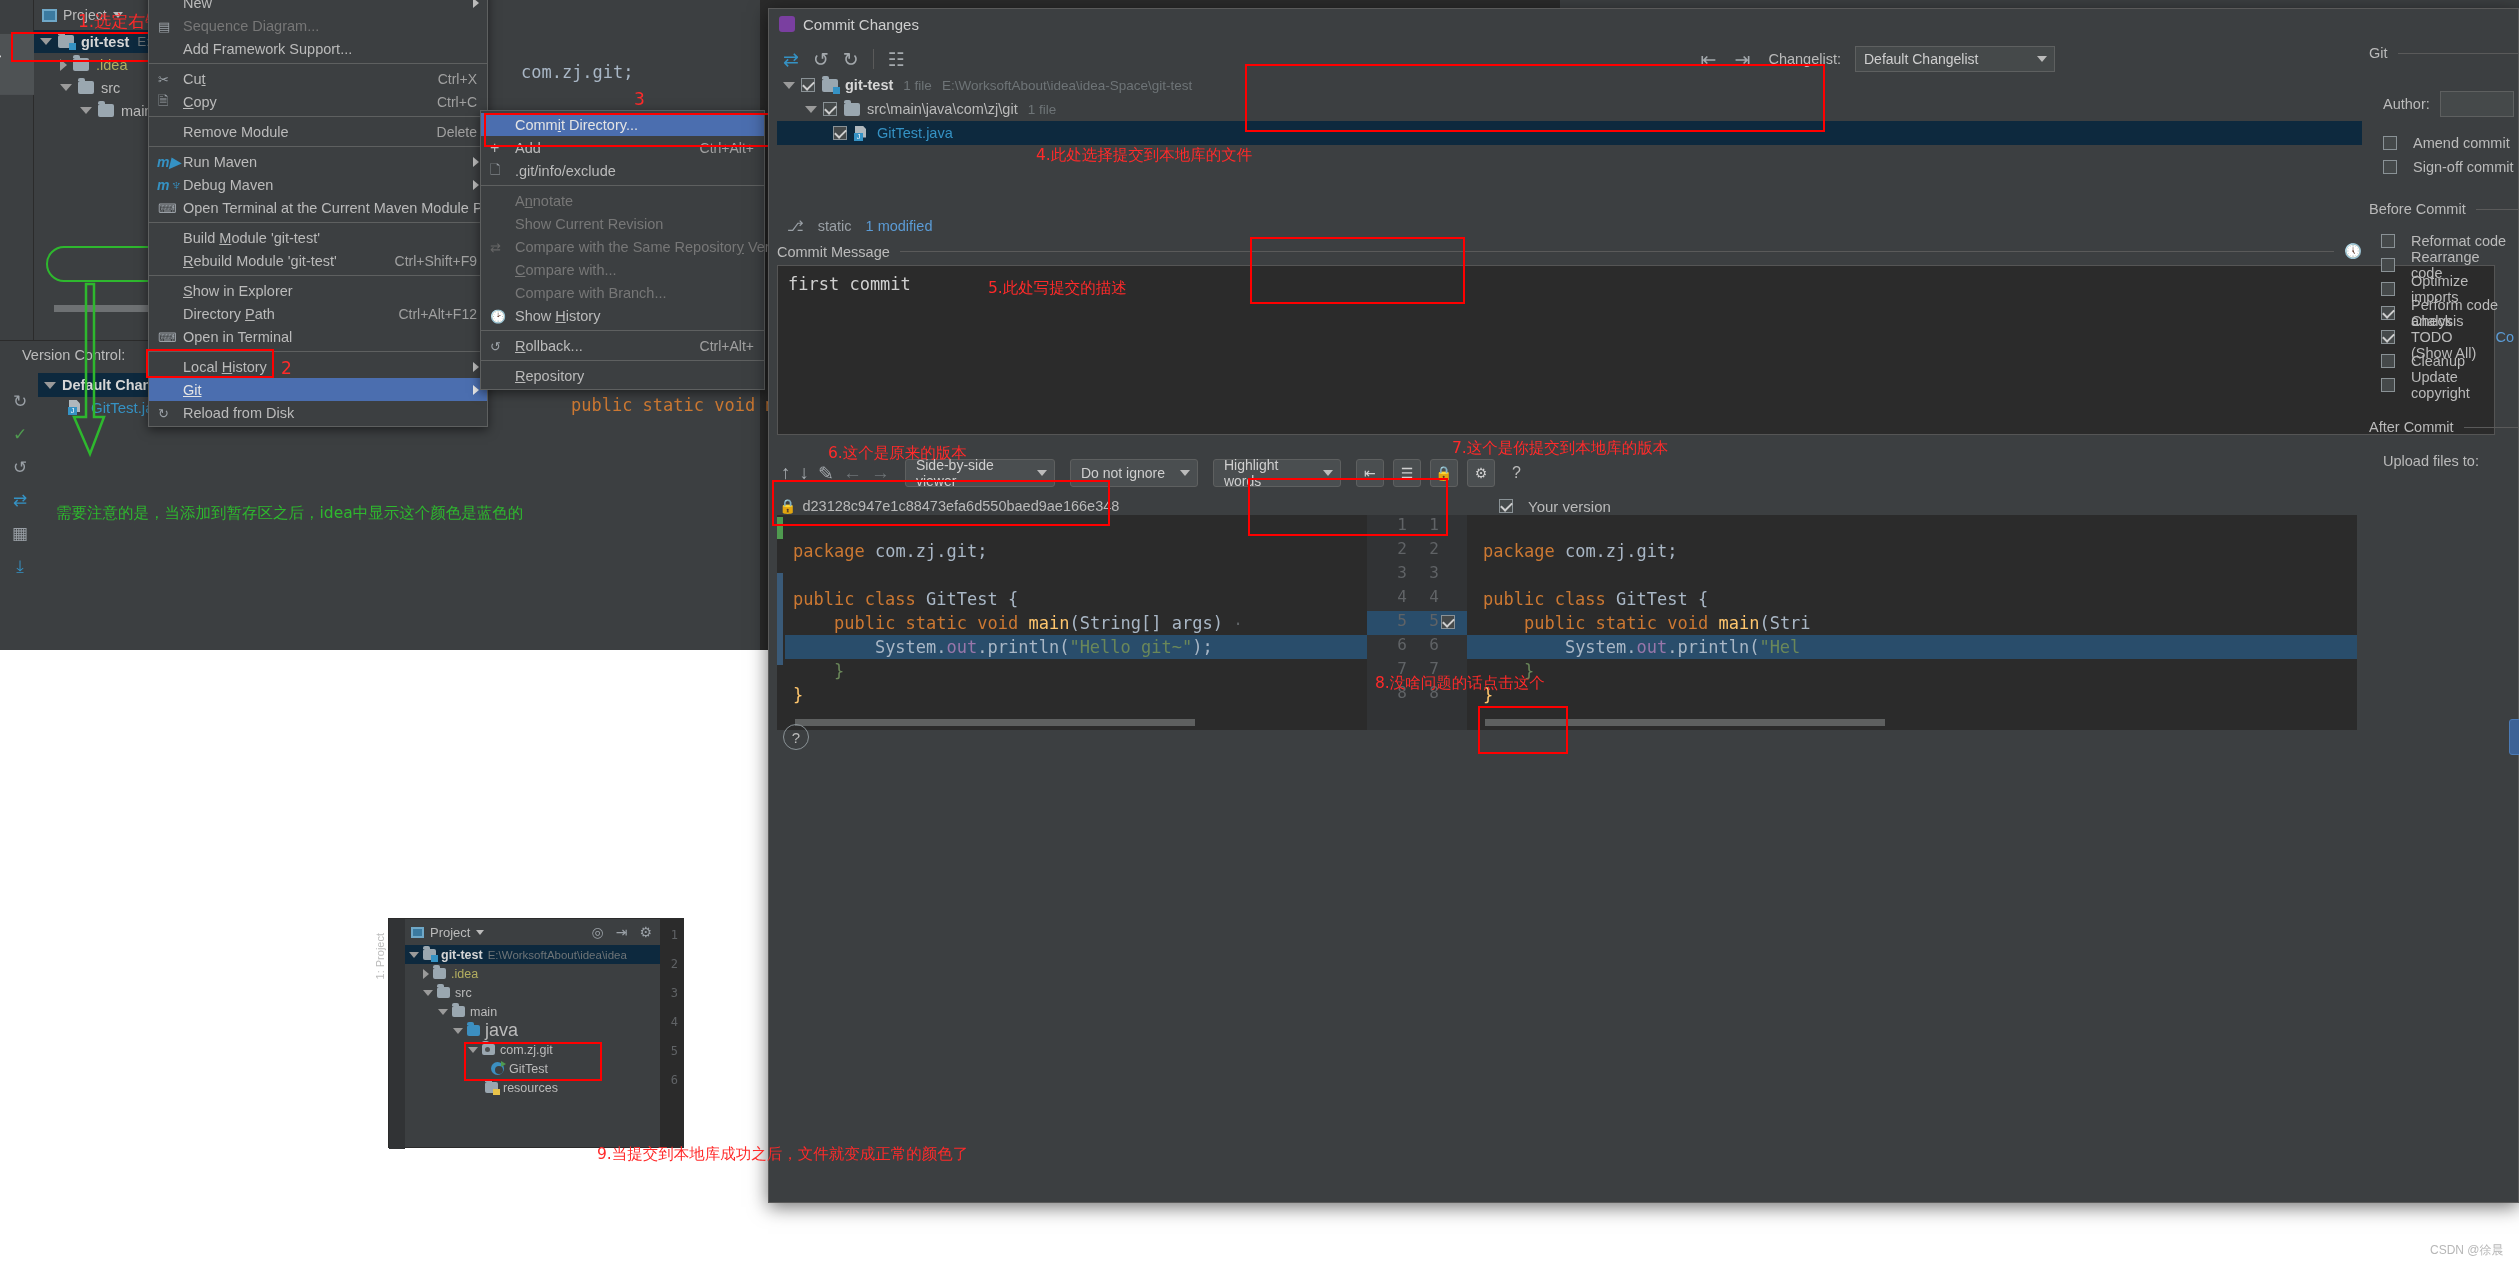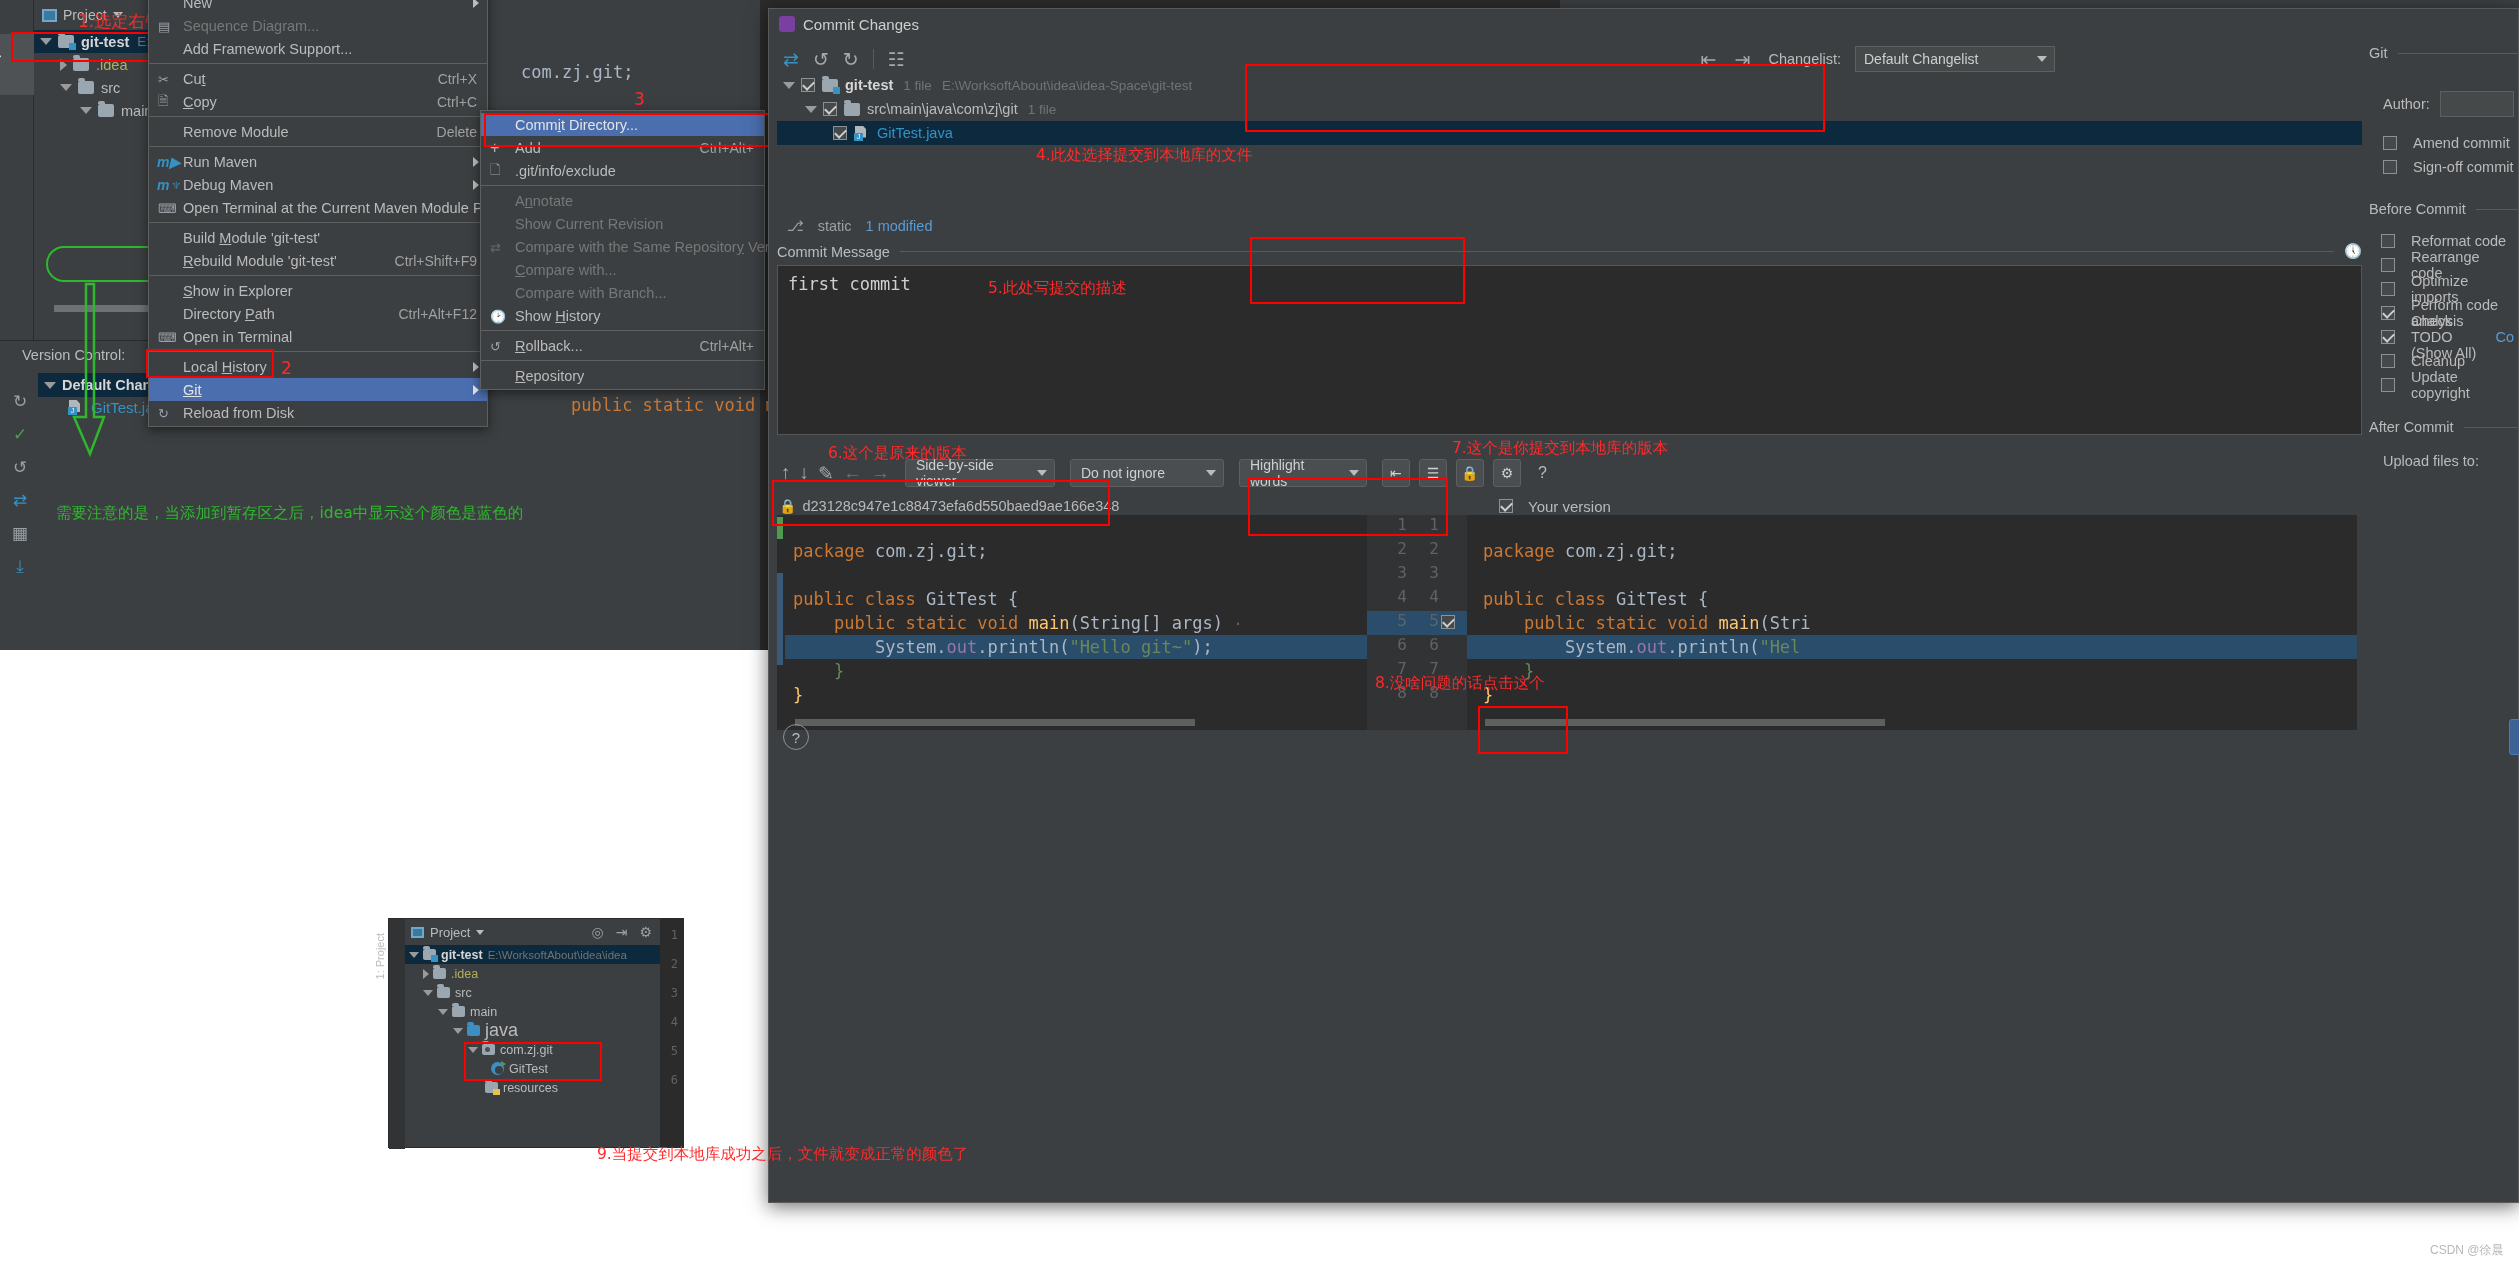--- a/index.html
+++ b/index.html
@@ -473,21 +473,21 @@
     <span>⎇</span>
     <span>static</span>
     <span class="mod-link">1 modified</span>
   </div>
 
   <div class="abs sect-hdr" style="left:8px; top:234px; width:1585px;">
     <span>Commit Message</span>
     <span class="rule"></span>
     <span style="color:#9aa0a6;">🕔</span>
   </div>
-  <div class="abs msg-area" style="left:8px; top:256px; width:1585px; height:170px;">
+  <div class="abs msg-area" style="left:8px; top:256px; width:1718px; height:170px;">
     <span>first commit</span>
   </div>
 
   <div class="abs" style="left:1600px; top:36px; width:145px; height:690px;">
     <div class="sect-hdr" style="width:600px;">
       <span>Git</span>
       <span class="rule" style="width:560px;"></span>
     </div>
     <div style="display:flex; align-items:center; gap:10px; margin-top:30px; padding-left:14px;">
       <span style="font-size:14.5px;color:#bbb;">Author:</span>
@@ -546,21 +546,21 @@
 
   <div class="abs diff-toolbar" style="left:12px; top:450px;">
     <span class="tb-ic">↑</span>
     <span class="tb-ic">↓</span>
     <span class="tb-ic">✎</span>
     <span class="tb-ic" style="color:#6e7477;">←</span>
     <span class="tb-ic" style="color:#6e7477;">→</span>
     <span class="diff-btn" style="width:150px; margin-left:6px;">
       <span>Side-by-side viewer</span>
     </span>
-    <span class="diff-btn" style="width:154px; margin-left:6px;">
+    <span class="diff-btn" style="width:128px; margin-left:6px;">
       <span>Do not ignore</span>
     </span>
     <span class="diff-btn" style="width:128px; margin-left:6px;">
       <span>Highlight words</span>
     </span>
     <span class="sq-btn" style="margin-left:6px;">⇤</span>
     <span class="sq-btn">☰</span>
     <span class="sq-btn">🔒</span>
     <span class="sq-btn">⚙</span>
     <span style="margin-left:8px; color:#bbb; font-size:16px;">?</span>

